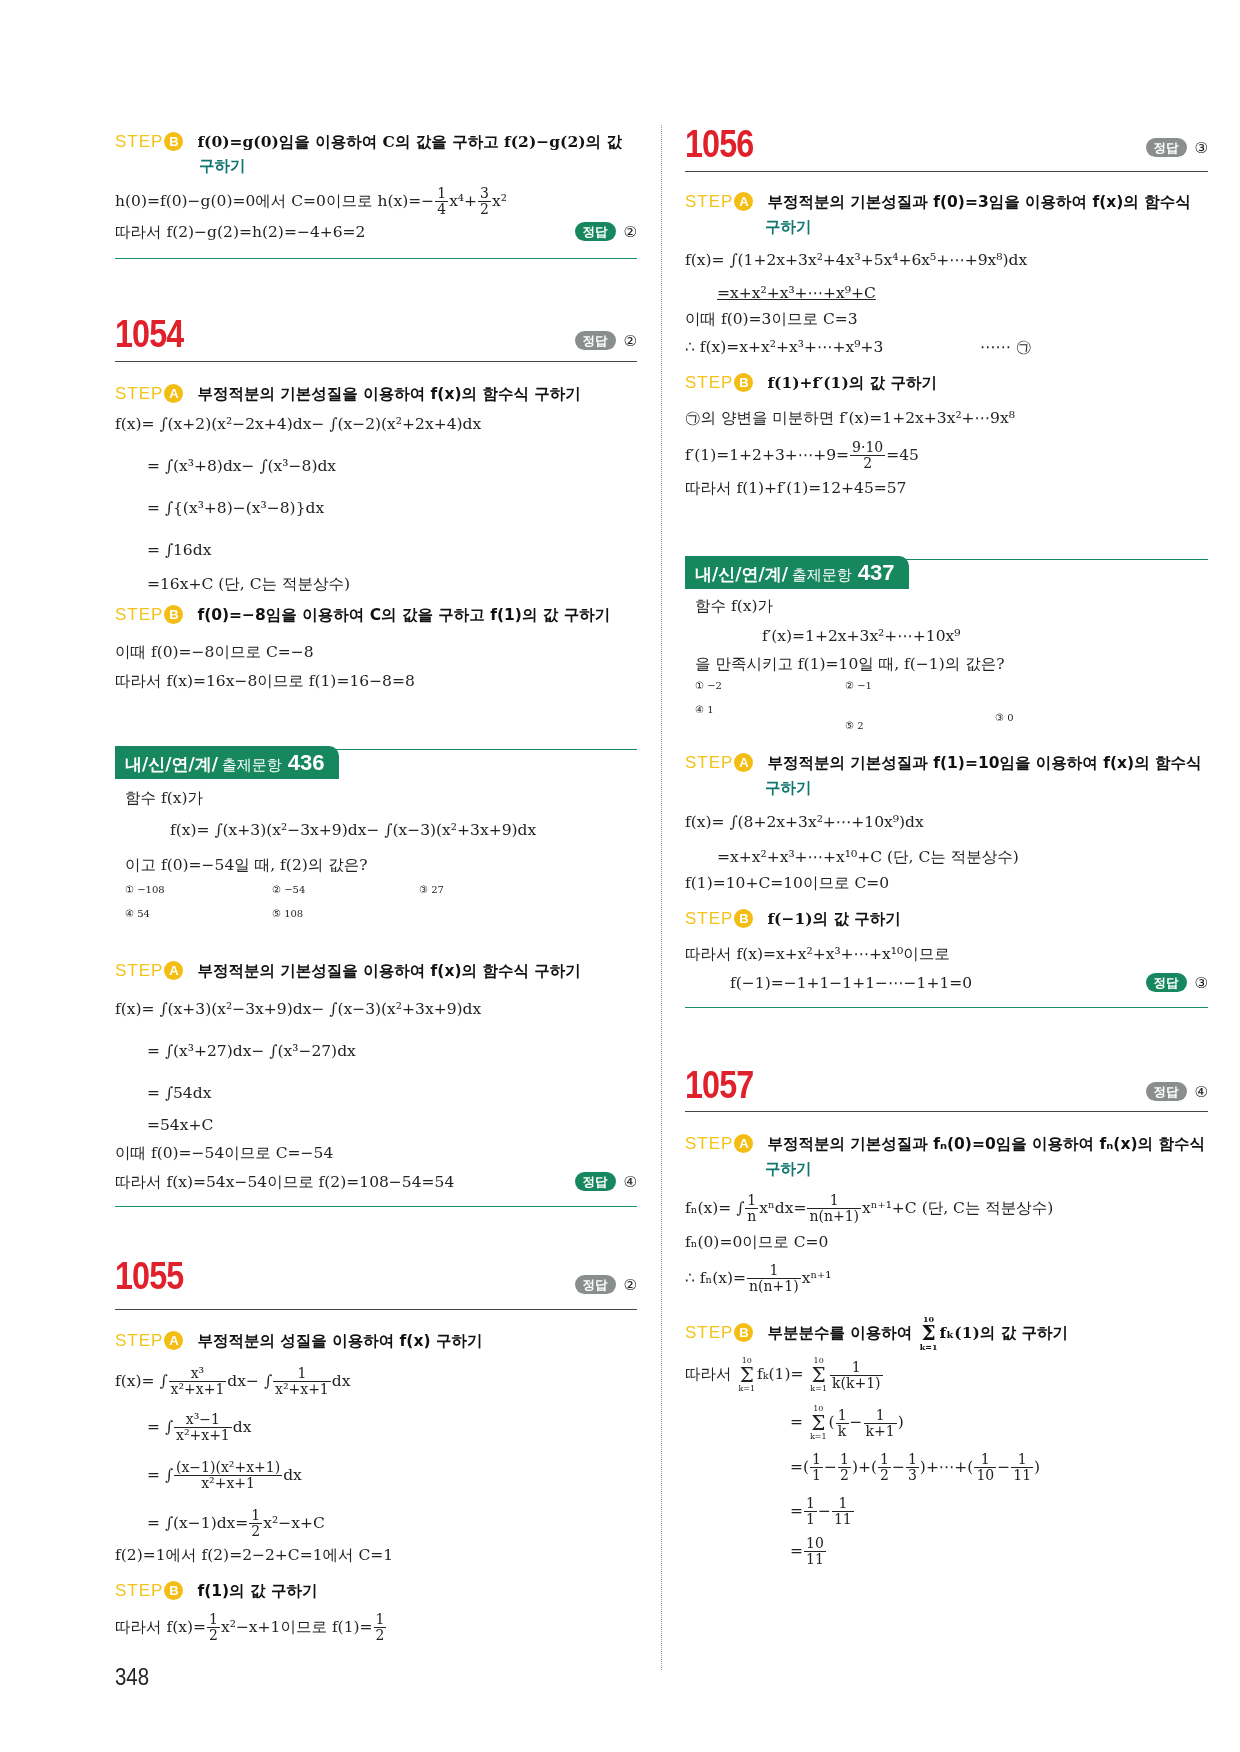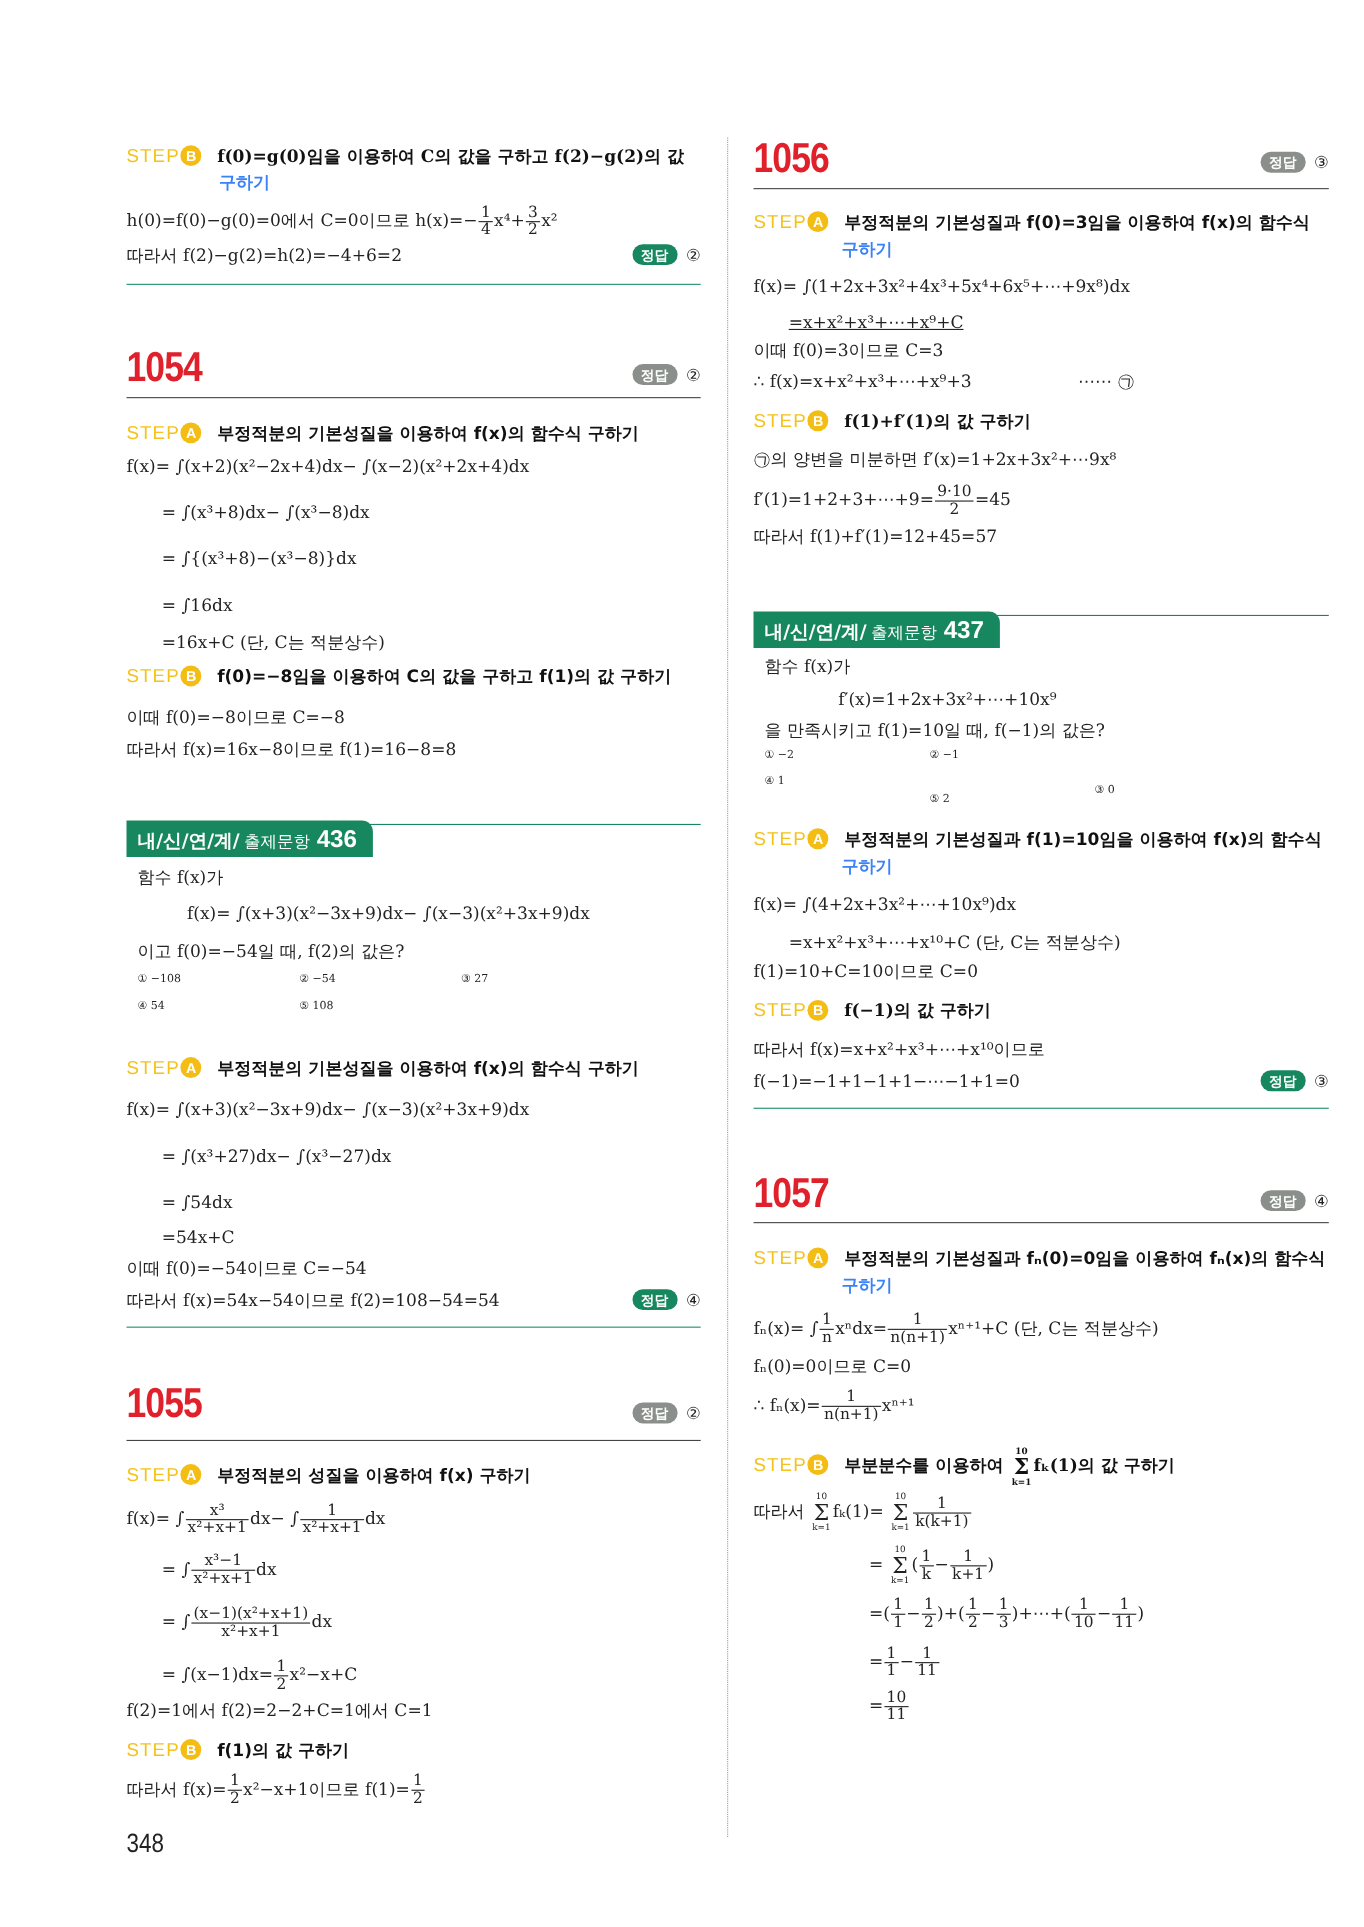--- a/index.html
+++ b/index.html
@@ -7,21 +7,21 @@
   body { position: relative; font-family: "DejaVu Sans", sans-serif; color: #222; }
   .col { position: absolute; top: 0; }
   .col-left { left: 115px; width: 522px; }
   .col-right { left: 685px; width: 523px; }
   .divider { position: absolute; left: 661px; top: 125px; height: 1545px; border-left: 1px dotted #999; }
   .ln { position: absolute; left: 0; white-space: nowrap; font-size: 15.5px; line-height: 20px; }
   .math { font-family: "DejaVu Serif", serif; }
   .step { position: absolute; left: 0; white-space: nowrap; font-size: 15.5px; line-height: 22px; font-weight: bold; color: #111; }
   .step-tag { color: #f4c21a; font-weight: normal; font-family: "Liberation Sans", sans-serif; letter-spacing: 1px; font-size: 17px; }
   .step-circle { display: inline-block; width: 19px; height: 19px; border-radius: 50%; background: #f4bd14; color: #fff; font-size: 13px; line-height: 19px; text-align: center; font-weight: bold; margin-left: 1px; margin-right: 14px; vertical-align: 1px; font-family: "Liberation Sans", sans-serif; }
-  .step-cont { position: absolute; white-space: nowrap; font-size: 15.5px; font-weight: bold; color: #3b82f6; }
+  .step-cont { position: absolute; white-space: nowrap; font-size: 15.5px; font-weight: bold; color: #0f766e; }
   .prob-num { position: absolute; left: 0; font-family: "Liberation Sans", sans-serif; font-weight: bold; color: #e0202a; font-size: 38px; letter-spacing: -1px; transform: scaleX(0.85); transform-origin: left; }
   .prob-rule { position: absolute; left: 0; width: 100%; border-top: 1.5px solid #444; }
   .green-rule { position: absolute; left: 0; width: 100%; border-top: 1.5px solid #1b8f68; }
   .ans { position: absolute; right: 0; white-space: nowrap; font-size: 15px; }
   .pill { display: inline-block; padding: 0 8px; height: 19px; line-height: 19px; border-radius: 10px; color: #fff; font-size: 12.5px; font-weight: bold; margin-right: 8px; vertical-align: 1px; }
   .pill-grey { background: #8a8f8c; }
   .pill-green { background: #17875f; }
   .naesin { position: absolute; left: 0; height: 33px; background: #17875f; color: #fff; font-weight: bold; font-size: 17px; line-height: 33px; padding: 0 14px 0 10px; border-radius: 0 10px 0 0; white-space: nowrap; }
   .naesin .small { font-size: 15px; font-weight: normal; margin-left: 4px; }
   .naesin .num { font-size: 22px; margin-left: 6px; font-family: "Liberation Sans", sans-serif; }
@@ -160,28 +160,28 @@
   <div class="choice" style="top:680px; left:10px;">① −2</div>
   <div class="choice" style="top:680px; left:160px;">② −1</div>
   <div class="choice" style="top:680px; left:310px;margin-top:32px;">③ 0</div>
   <div class="choice" style="top:704px; left:10px;">④   1</div>
   <div class="choice" style="top:704px; left:160px;margin-top:16px;">⑤   2</div>
 
   <div class="step" style="top:752px;">
     <span class="step-tag">STEP</span><span class="step-circle">A</span><span>부정적분의 기본성질과 f(1)=10임을 이용하여 f(x)의 함수식</span>
   </div>
   <div class="step-cont" style="top:778px; left:80px;">구하기</div>
-  <div class="ln math" style="top:812px;">f(x)= ∫(4+2x+3x²+⋯+10x⁹)dx</div>
+  <div class="ln math" style="top:812px;">f(x)= ∫(8+2x+3x²+⋯+10x⁹)dx</div>
   <div class="ln math" style="top:847px; left:32px;">=x+x²+x³+⋯+x¹⁰+C (단, C는 적분상수)</div>
   <div class="ln math" style="top:873px;">f(1)=10+C=10이므로 C=0</div>
   <div class="step" style="top:908px;">
     <span class="step-tag">STEP</span><span class="step-circle">B</span><span class="math">f(−1)의 값 구하기</span>
   </div>
   <div class="ln math" style="top:944px;">따라서 f(x)=x+x²+x³+⋯+x¹⁰이므로</div>
-  <div class="ln math" style="top:973px;">f(−1)=−1+1−1+1−⋯−1+1=0</div>
+  <div class="ln math" style="top:973px;margin-left:45px;">f(−1)=−1+1−1+1−⋯−1+1=0</div>
   <div class="ans" style="top:973px;"><span class="pill pill-green">정답</span><span>③</span></div>
   <div class="green-rule" style="top:1007px;"></div>
 
   <div class="prob-num" style="top:1064px;">1057</div>
   <div class="ans" style="top:1082px;"><span class="pill pill-grey">정답</span><span>④</span></div>
   <div class="prob-rule" style="top:1111px;"></div>
 
   <div class="step" style="top:1133px;">
     <span class="step-tag">STEP</span><span class="step-circle">A</span><span>부정적분의 기본성질과 fₙ(0)=0임을 이용하여 fₙ(x)의 함수식</span>
   </div>

